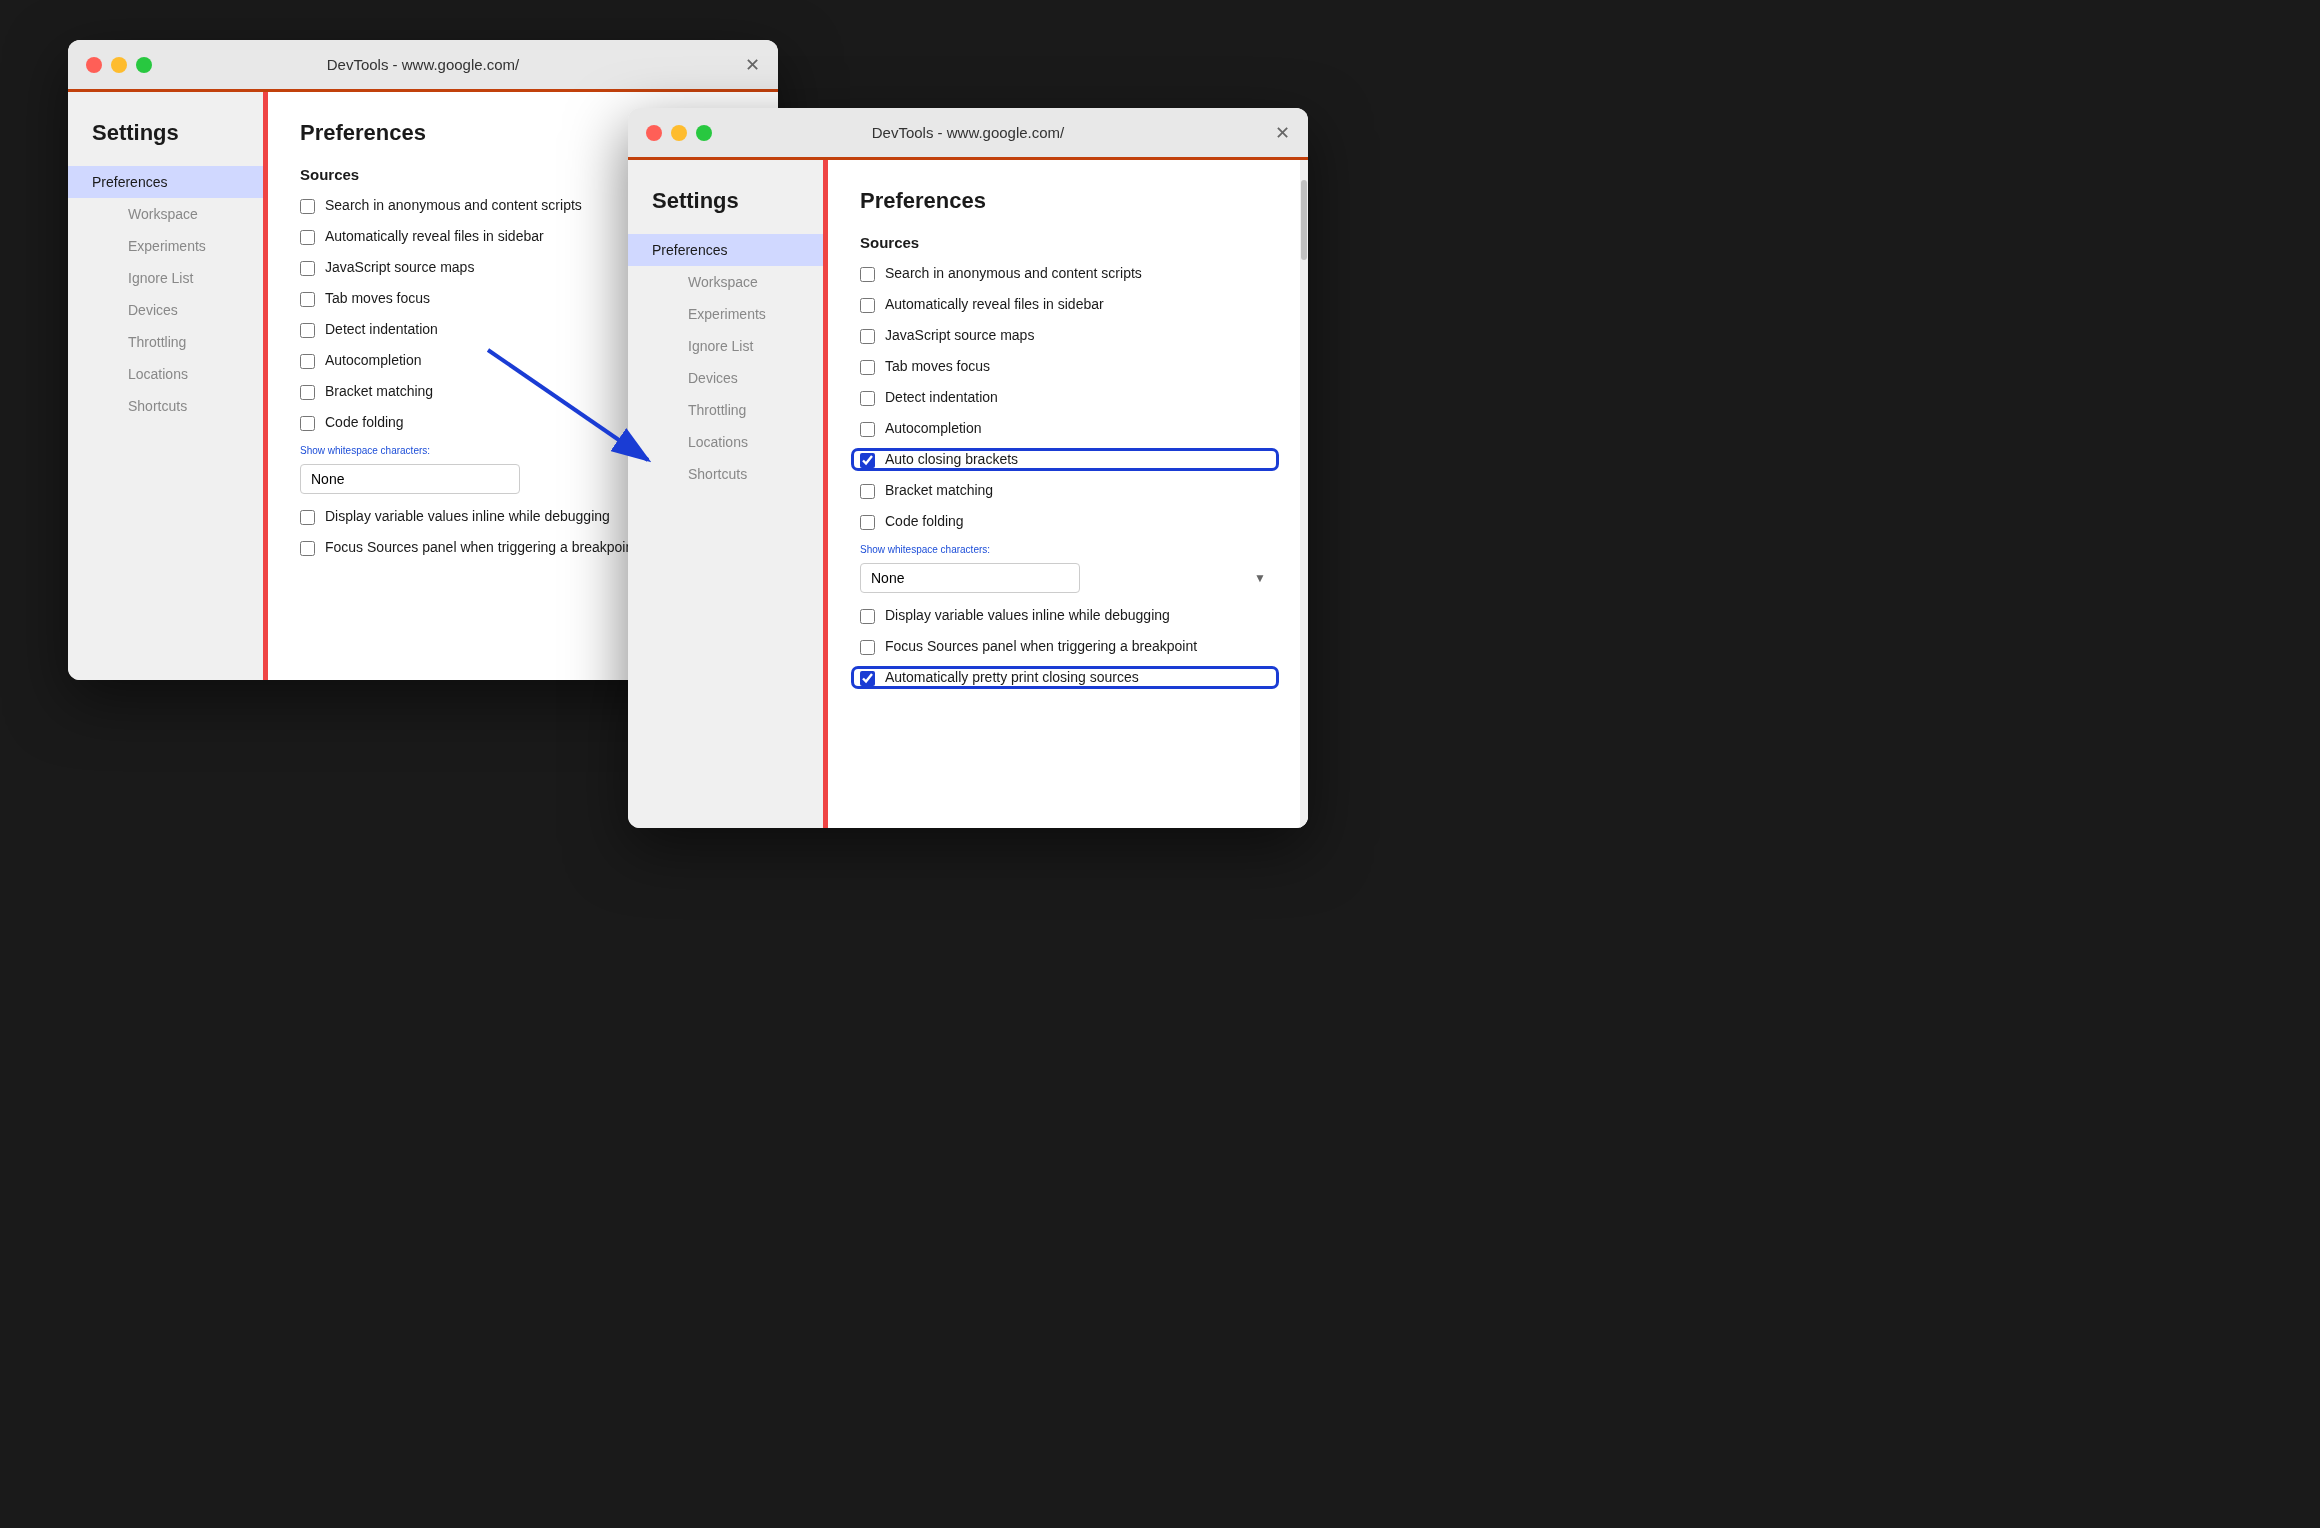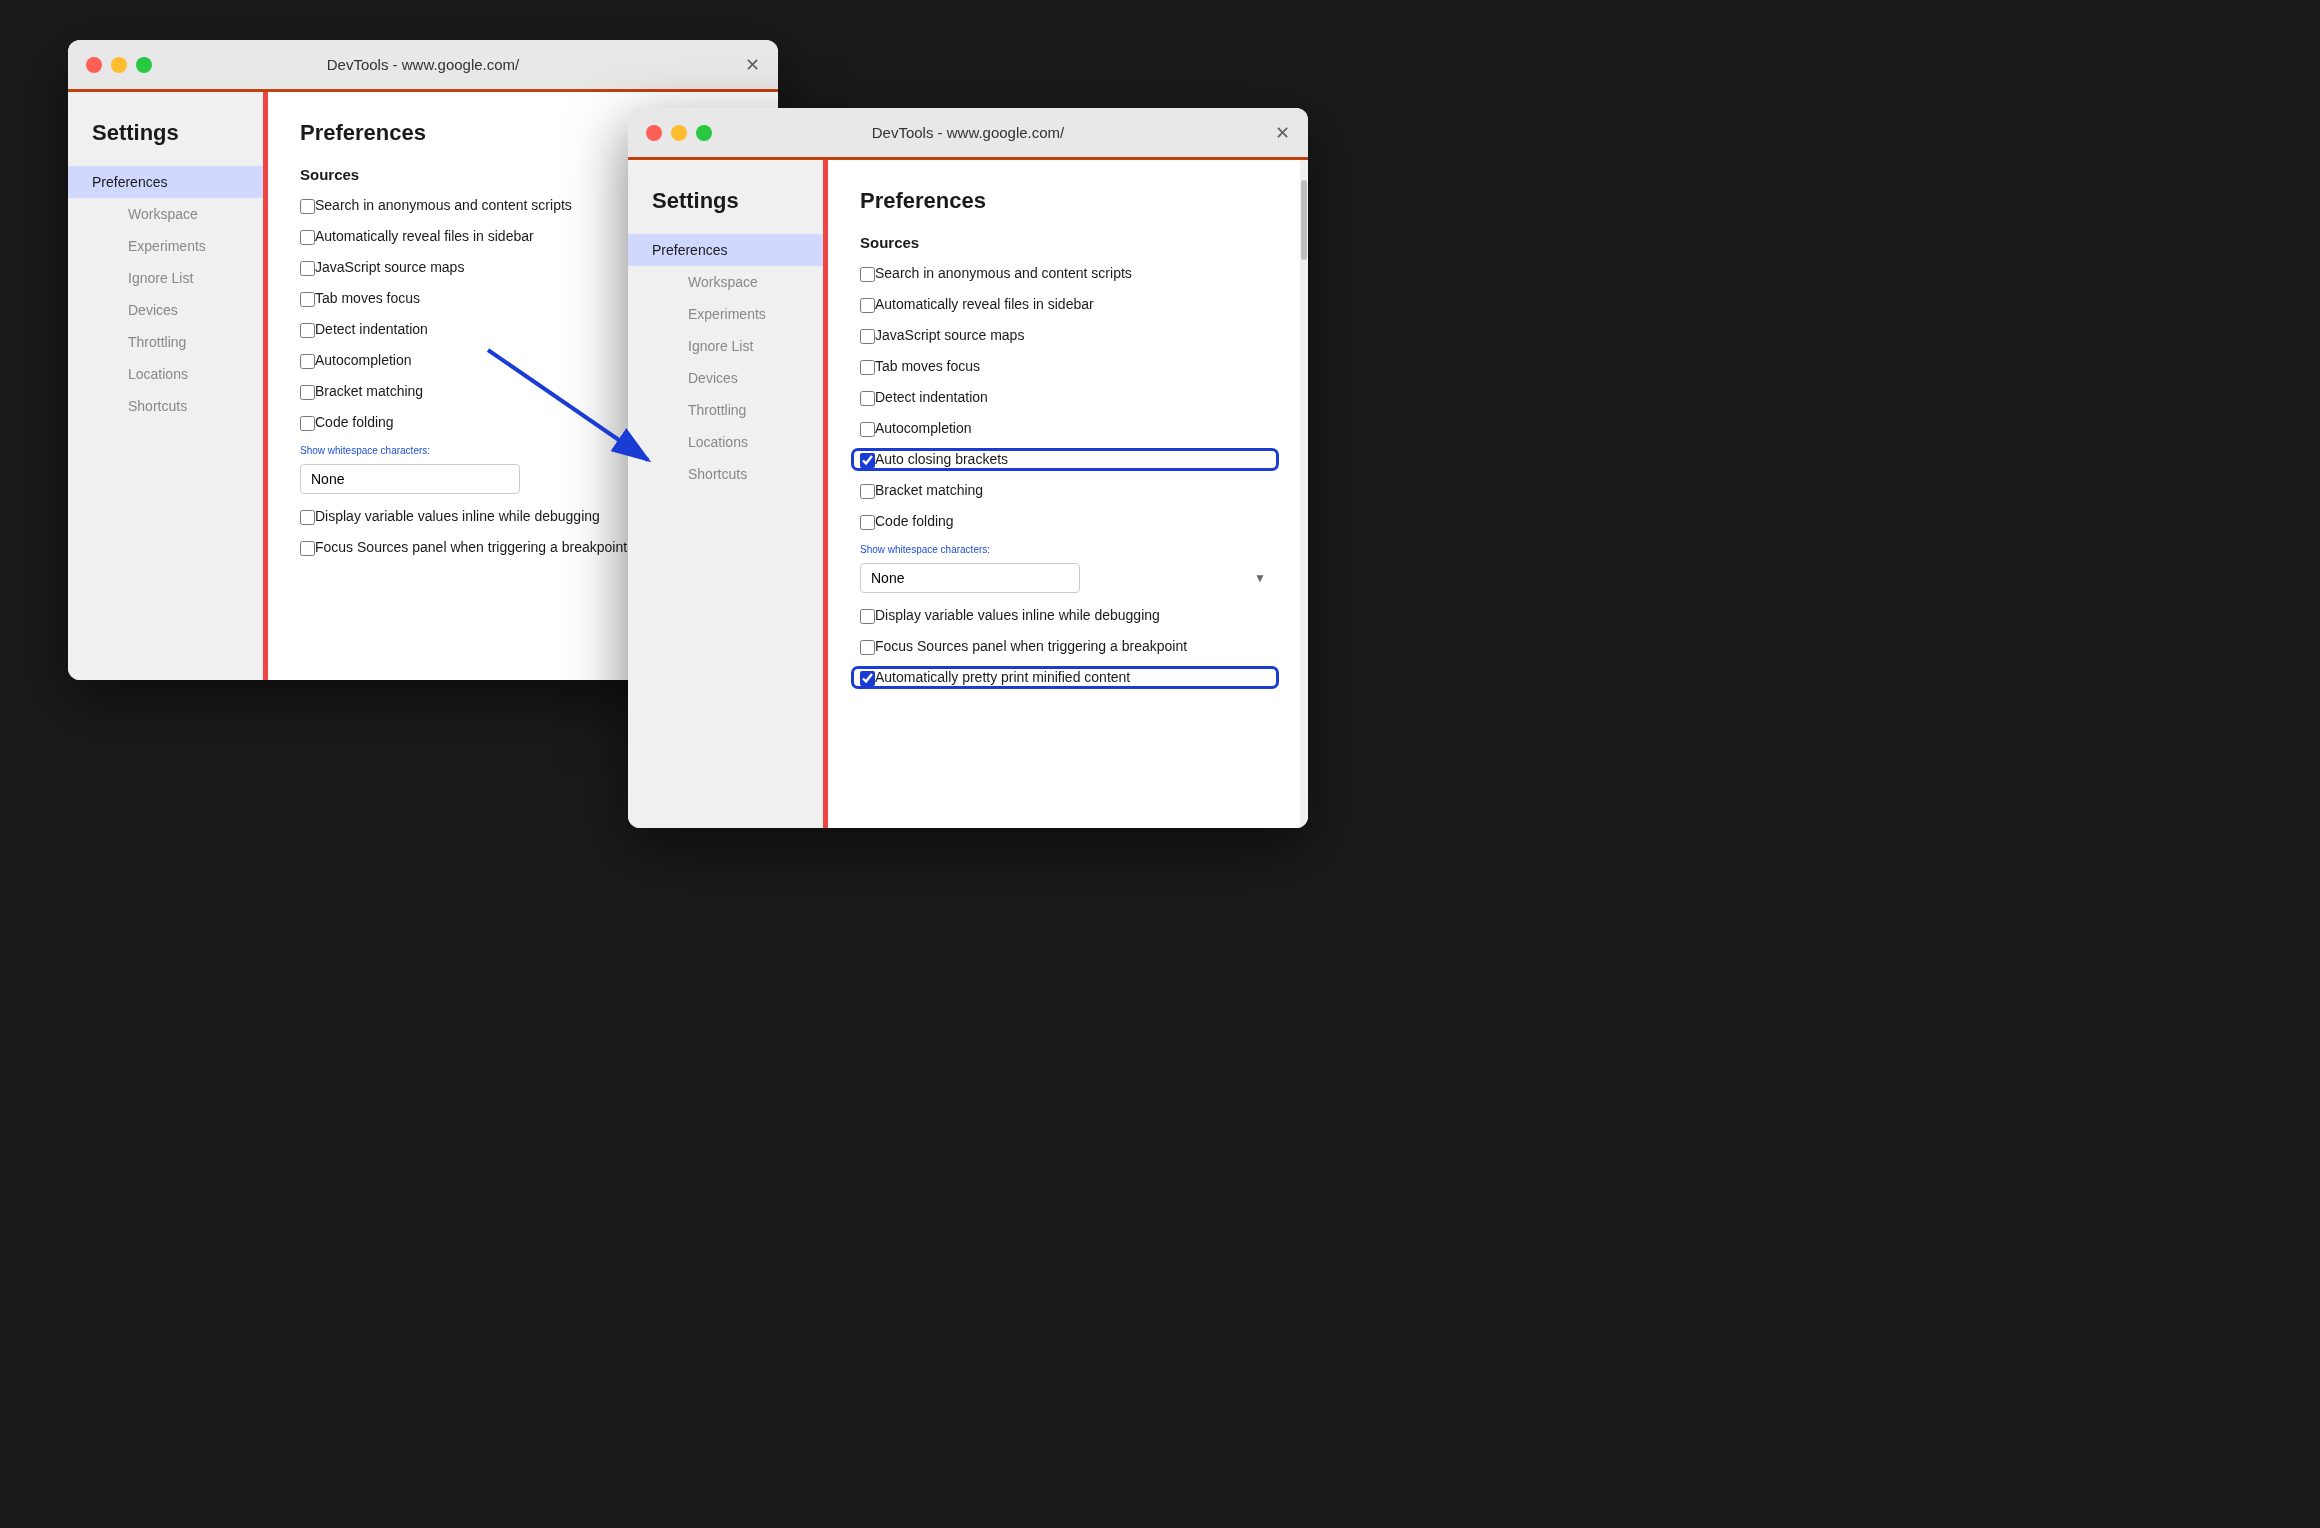--- a/index.html
+++ b/index.html
@@ -121,20 +121,21 @@
     .section-heading {
       font-size: 15px;
       font-weight: 600;
       color: #1a1a1a;
       margin-bottom: 14px;
     }
 
     .checkbox-item {
       display: flex;
       align-items: flex-start;
+      gap: 10px;
       margin-bottom: 14px;
       font-size: 14px;
       color: #1a1a1a;
     }
 
     .checkbox-item input[type="checkbox"] {
       margin-top: 2px;
       width: 15px;
       height: 15px;
       flex-shrink: 0;
@@ -387,21 +388,21 @@
           <div class="checkbox-item">
             <input type="checkbox" style="">
             <span>Display variable values inline while debugging</span>
           </div>
           <div class="checkbox-item">
             <input type="checkbox" style="">
             <span>Focus Sources panel when triggering a breakpoint</span>
           </div>
           <div class="checkbox-item highlighted">
             <input type="checkbox" checked="" style="accent-color: rgb(26, 60, 212);">
-            <span>Automatically pretty print minified content</span>
+            <span>Automatically pretty print closing sources</span>
           </div>
         </div>
 
       <div class="scrollbar-track">
         <div class="scrollbar-thumb"></div>
       </div>
     </div>
   </div>
 </div>
 

